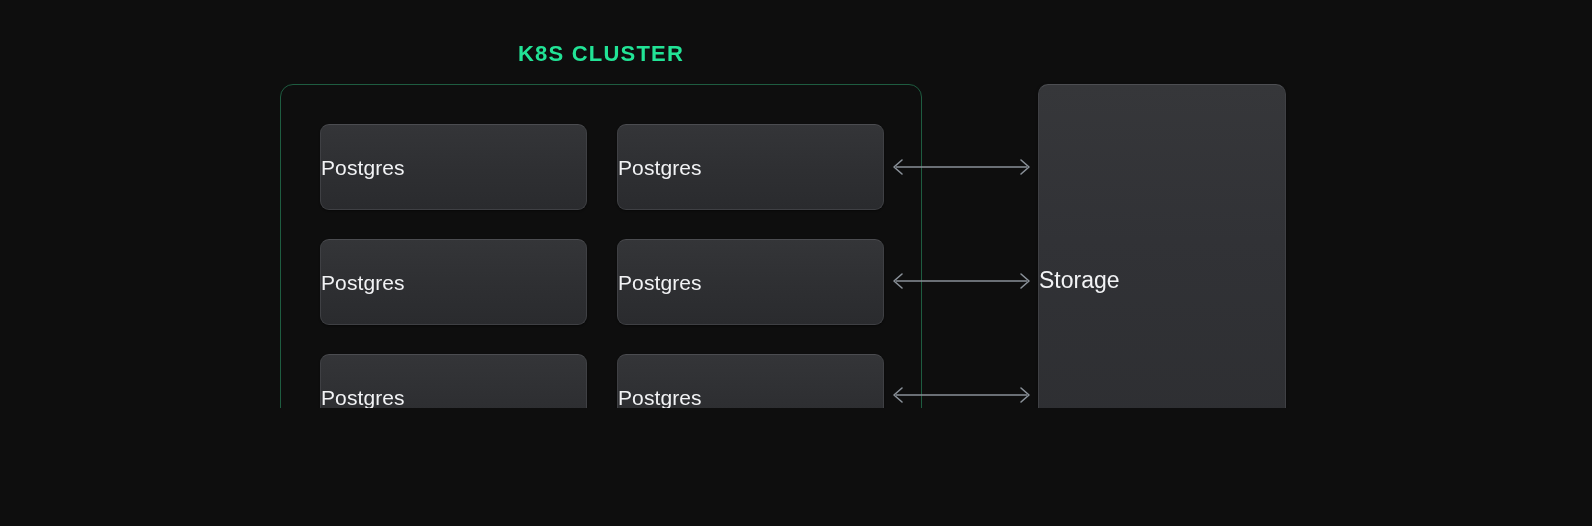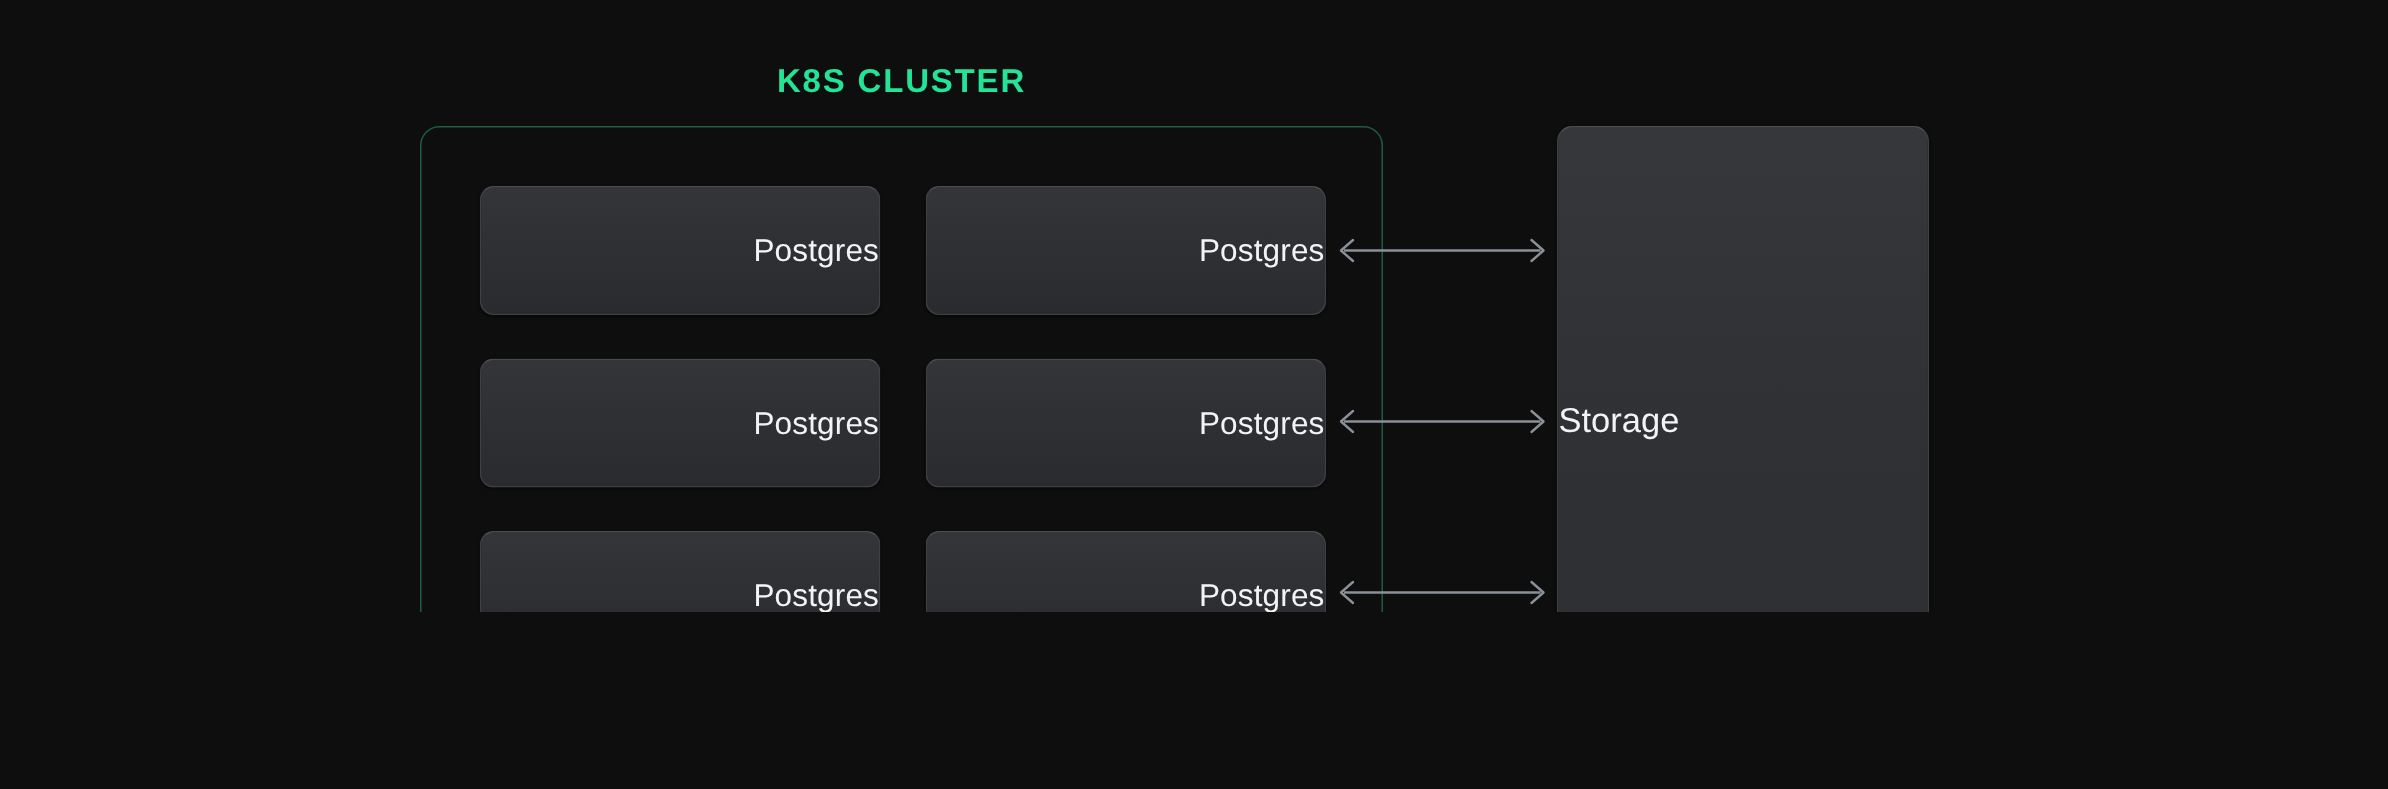--- a/index.html
+++ b/index.html
@@ -65,21 +65,21 @@
 
   .node-box {
     position: relative;
     border-radius: 9px;
     background: linear-gradient(180deg, #343538 0%, #2e2f32 55%, #2a2b2e 100%);
     border: 1px solid #3f4044;
     border-top-color: #4b4c50;
     box-sizing: border-box;
     display: flex;
     align-items: center;
-    justify-content: flex-end;
+    justify-content: flex-start;
     box-shadow: 0 1px 2px rgba(0,0,0,0.45);
   }
 
   .node-label {
     color: #f2f3f5;
     font-size: 21px;
     font-weight: 400;
     letter-spacing: 0.005em;
     line-height: 1;
   }

